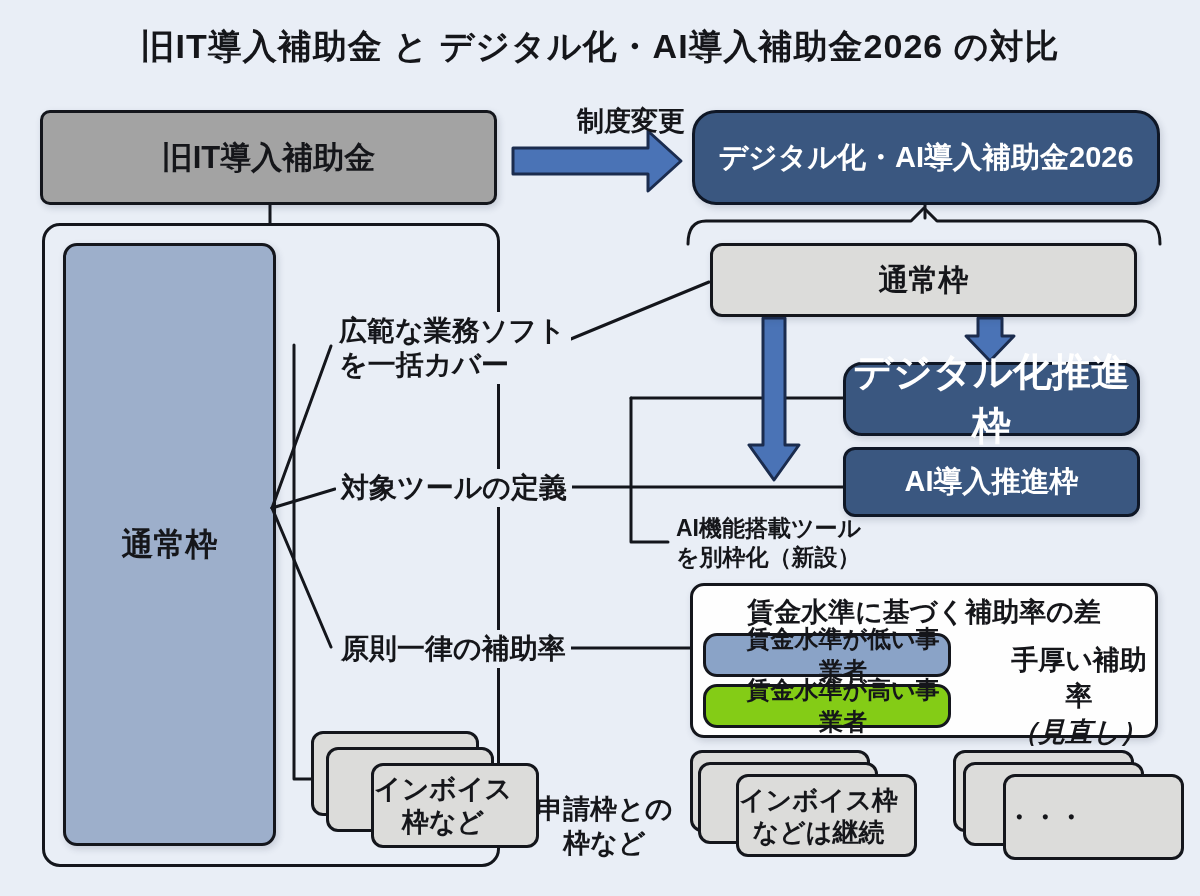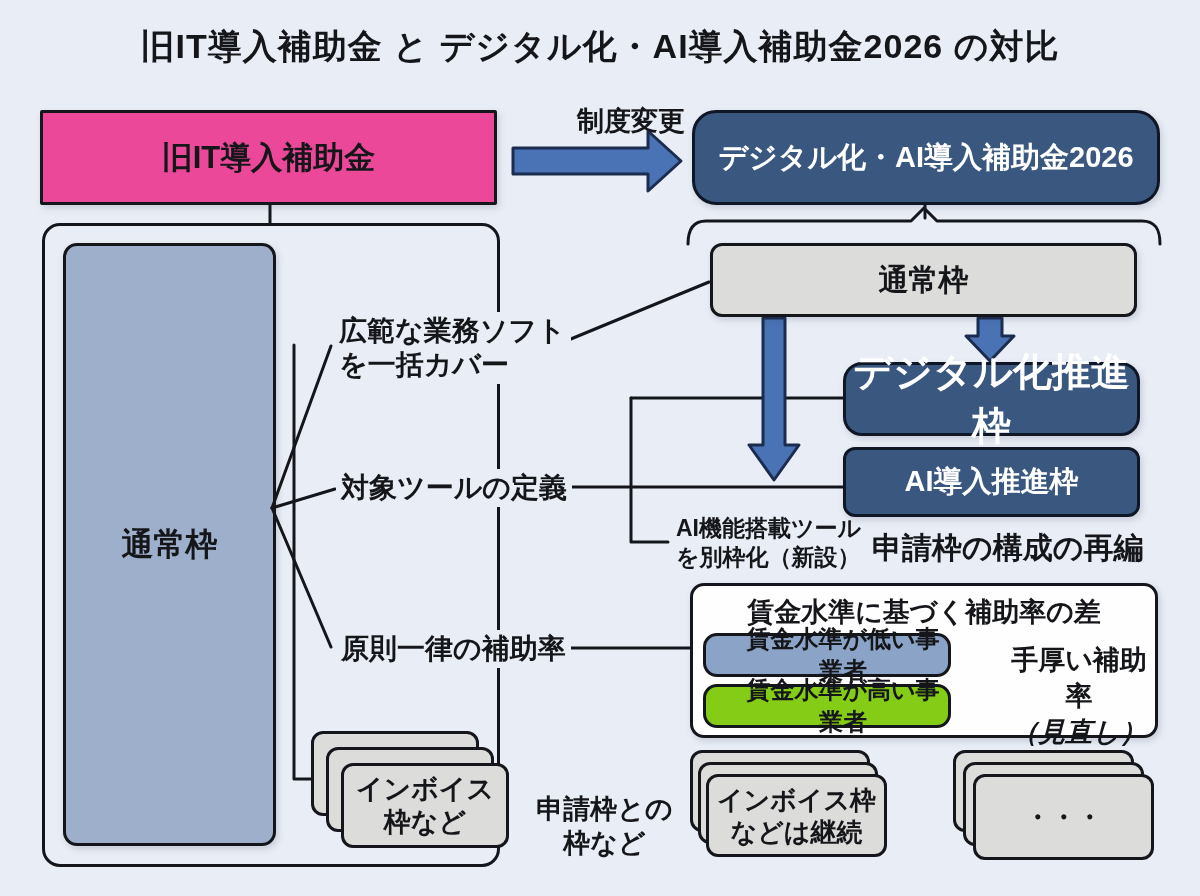--- a/index.html
+++ b/index.html
@@ -13,21 +13,21 @@
     overflow:hidden;
   }
   .box{
     position:absolute;
     border:3px solid #14161c;
     display:flex;align-items:center;justify-content:center;
     text-align:center;
     box-sizing:border-box;
   }
   .shadow{box-shadow:2px 3px 7px rgba(40,50,80,0.18);}
-  .white-box{background:#ec4899;border-radius:2px;}
+  .white-box{background:#a3a3a3;border-radius:10px;}
   .navy-box{background:#3a5780;color:#ffffff;border-radius:14px;border-color:#0f1726;}
   .gray-box{background:#dcdcda;border-radius:12px;}
   .muted-box{background:#9dafcb;border-radius:14px;}
   .pill{border-radius:14px;padding-left:32px;}
   .label-mask{
     position:absolute;
     background:#e9eef6;
     padding:2px 5px;
     line-height:34px;
     white-space:nowrap;
@@ -39,21 +39,21 @@
   svg.layer{position:absolute;left:0;top:0;z-index:3;}
   .z2{z-index:2;}
   .z4{position:absolute;z-index:4;}
   .stack-card{
     position:absolute;
     background:#dcdcda;
     border:3px solid #14161c;
     border-radius:12px;
     box-sizing:border-box;
   }
-  .stack-front{display:flex;align-items:center;justify-content:center;text-align:center;}
+  .stack-front{display:flex;align-items:center;justify-content:flex-start;text-align:center;margin-left:30px;}
   .container-frame{
     position:absolute;
     border:3px solid #14161c;
     border-radius:18px;
     box-sizing:border-box;
     z-index:1;
   }
   .center-txt{display:flex;align-items:center;justify-content:center;text-align:center;}
 </style>
 </head>
@@ -129,21 +129,20 @@
 
   <div class="label-mask z4" style="left:336px;top:469px;font-size:28px;">対象ツールの定義</div>
 
   <div class="label-mask z4" style="left:336px;top:630px;font-size:28px;">原則一律の補助率</div>
 
   <div class="z4" style="left:676px;top:514px;font-size:23px;line-height:29px;white-space:nowrap;">
     <span style="display:block;">AI機能搭載ツール</span>
     <span style="display:block;">を別枠化（新設）</span>
   </div>
 
-  <div class="z4" style="left:872px;top:528px;width:270px;text-align:center;font-size:30px;white-space:nowrap;">申請枠の構成の再編</div>
 
   <div class="z4" style="left:690px;top:583px;width:468px;height:155px;background:#fefefe;border:3px solid #14161c;border-radius:14px;box-sizing:border-box;box-shadow:2px 3px 7px rgba(40,50,80,0.18);">
     <div style="position:absolute;left:0;top:8px;width:100%;text-align:center;font-size:27px;">賃金水準に基づく補助率の差</div>
     <div class="box pill center-txt" style="left:10px;top:47px;width:248px;height:44px;background:#8aa3c7;font-size:24px;">
       <span>賃金水準が低い事業者</span>
     </div>
     <div class="box pill center-txt" style="left:10px;top:98px;width:248px;height:44px;background:#84cc16;font-size:24px;">
       <span>賃金水準が高い事業者</span>
     </div>
     <div style="position:absolute;left:305px;top:56px;width:162px;text-align:center;font-size:27px;line-height:36px;">

